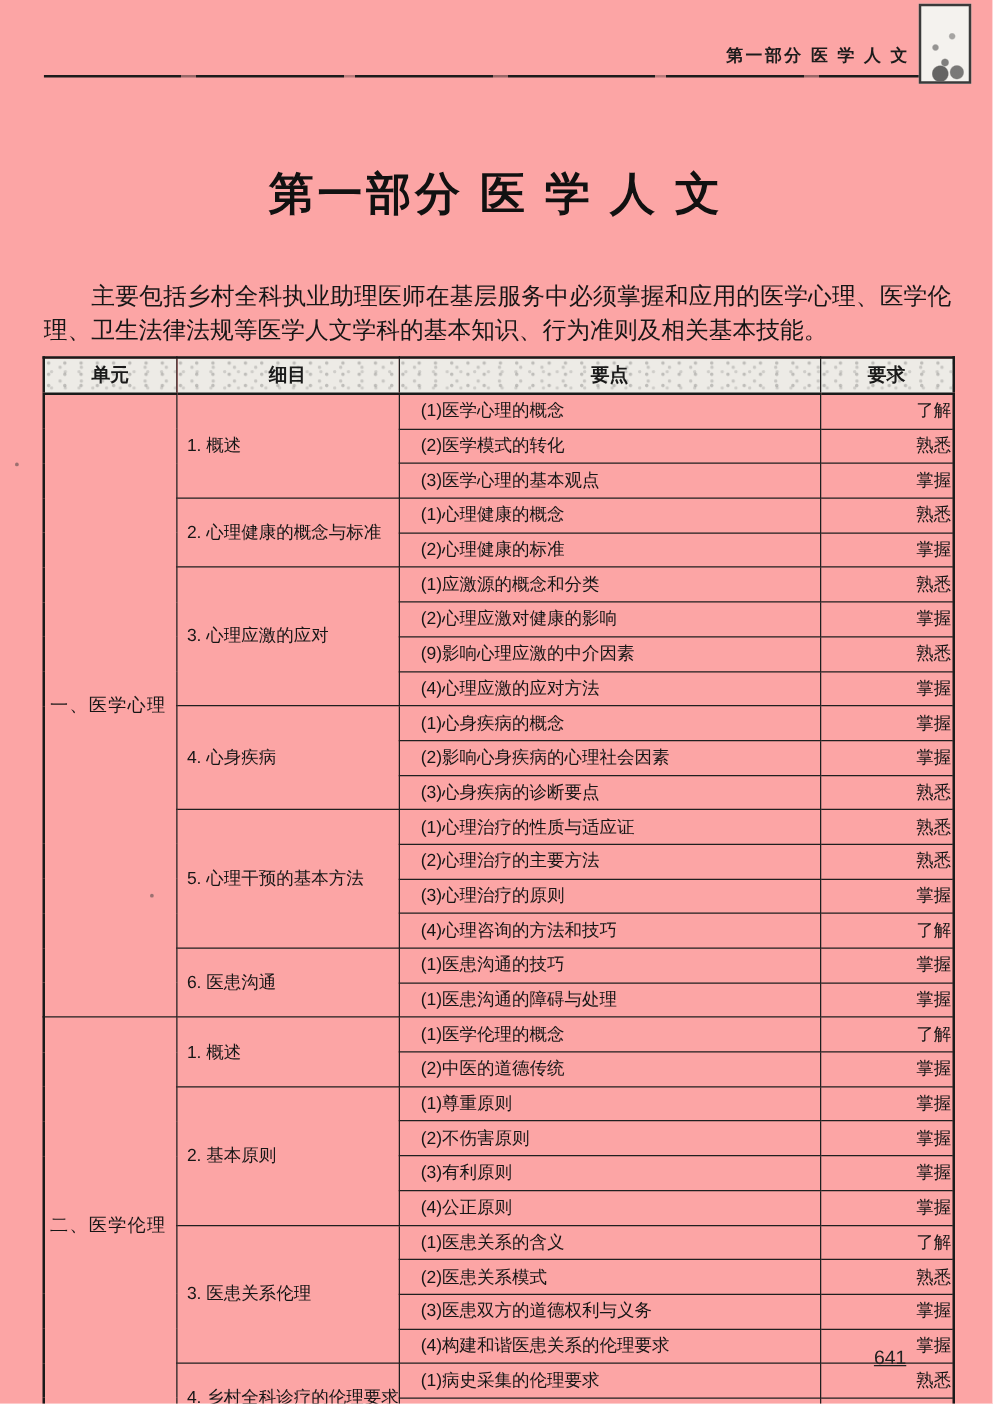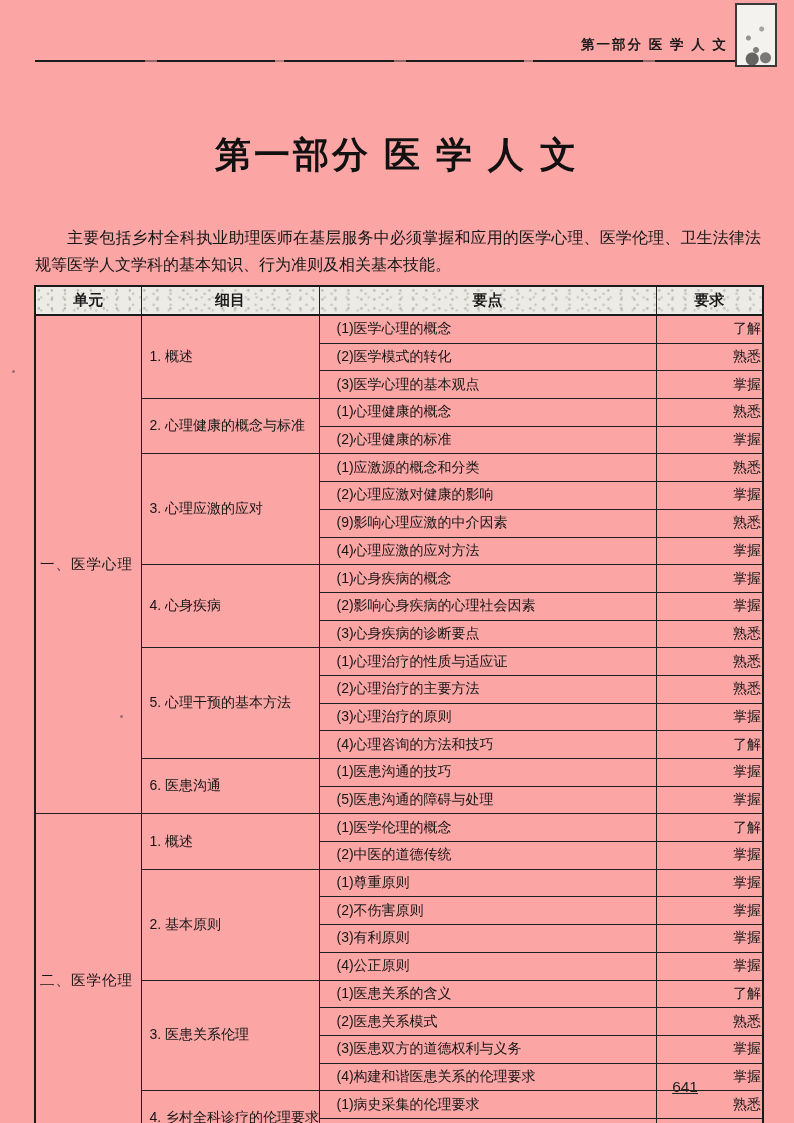--- a/index.html
+++ b/index.html
@@ -64,21 +64,21 @@
     font-weight: 700;
     letter-spacing: 3px;
     color: #111;
   }
   .intro {
     position: absolute;
     top: 224px;
     left: 35px;
     width: 726px;
     margin: 0;
-    font-size: 16px;
+    font-size: 19px;
     line-height: 27px;
     text-indent: 2em;
     text-align: justify;
     color: #161616;
   }
   table.syllabus-table {
     position: absolute;
     top: 285px;
     left: 34px;
     width: 728px;
@@ -126,21 +126,21 @@
   td.point-cell {
     text-align: left;
     padding-left: 17px;
   }
   td.req-cell {
     text-align: right;
   }
   .page-number {
     position: absolute;
     top: 1078px;
-    right: 96px;
+    right: 69px;
     font-size: 15.5px;
     color: #222;
     text-decoration: underline;
   }
   .scan-dot {
     position: absolute;
     background: rgba(60,60,60,0.5);
     border-radius: 50%;
   }
 </style>
@@ -242,21 +242,21 @@
         <tr>
           <td class="point-cell">(4)心理咨询的方法和技巧</td>
           <td class="req-cell">了解</td>
         </tr>
         <tr>
           <td class="item-cell" rowspan="2">6. 医患沟通</td>
           <td class="point-cell">(1)医患沟通的技巧</td>
           <td class="req-cell">掌握</td>
         </tr>
         <tr>
-          <td class="point-cell">(5)医患沟通的障碍与处理</td>
+          <td class="point-cell">(1)医患沟通的障碍与处理</td>
           <td class="req-cell">掌握</td>
         </tr>
         <tr>
           <td class="unit-cell" rowspan="12">二、医学伦理</td>
           <td class="item-cell" rowspan="2">1. 概述</td>
           <td class="point-cell">(1)医学伦理的概念</td>
           <td class="req-cell">了解</td>
         </tr>
         <tr>
           <td class="point-cell">(2)中医的道德传统</td>

